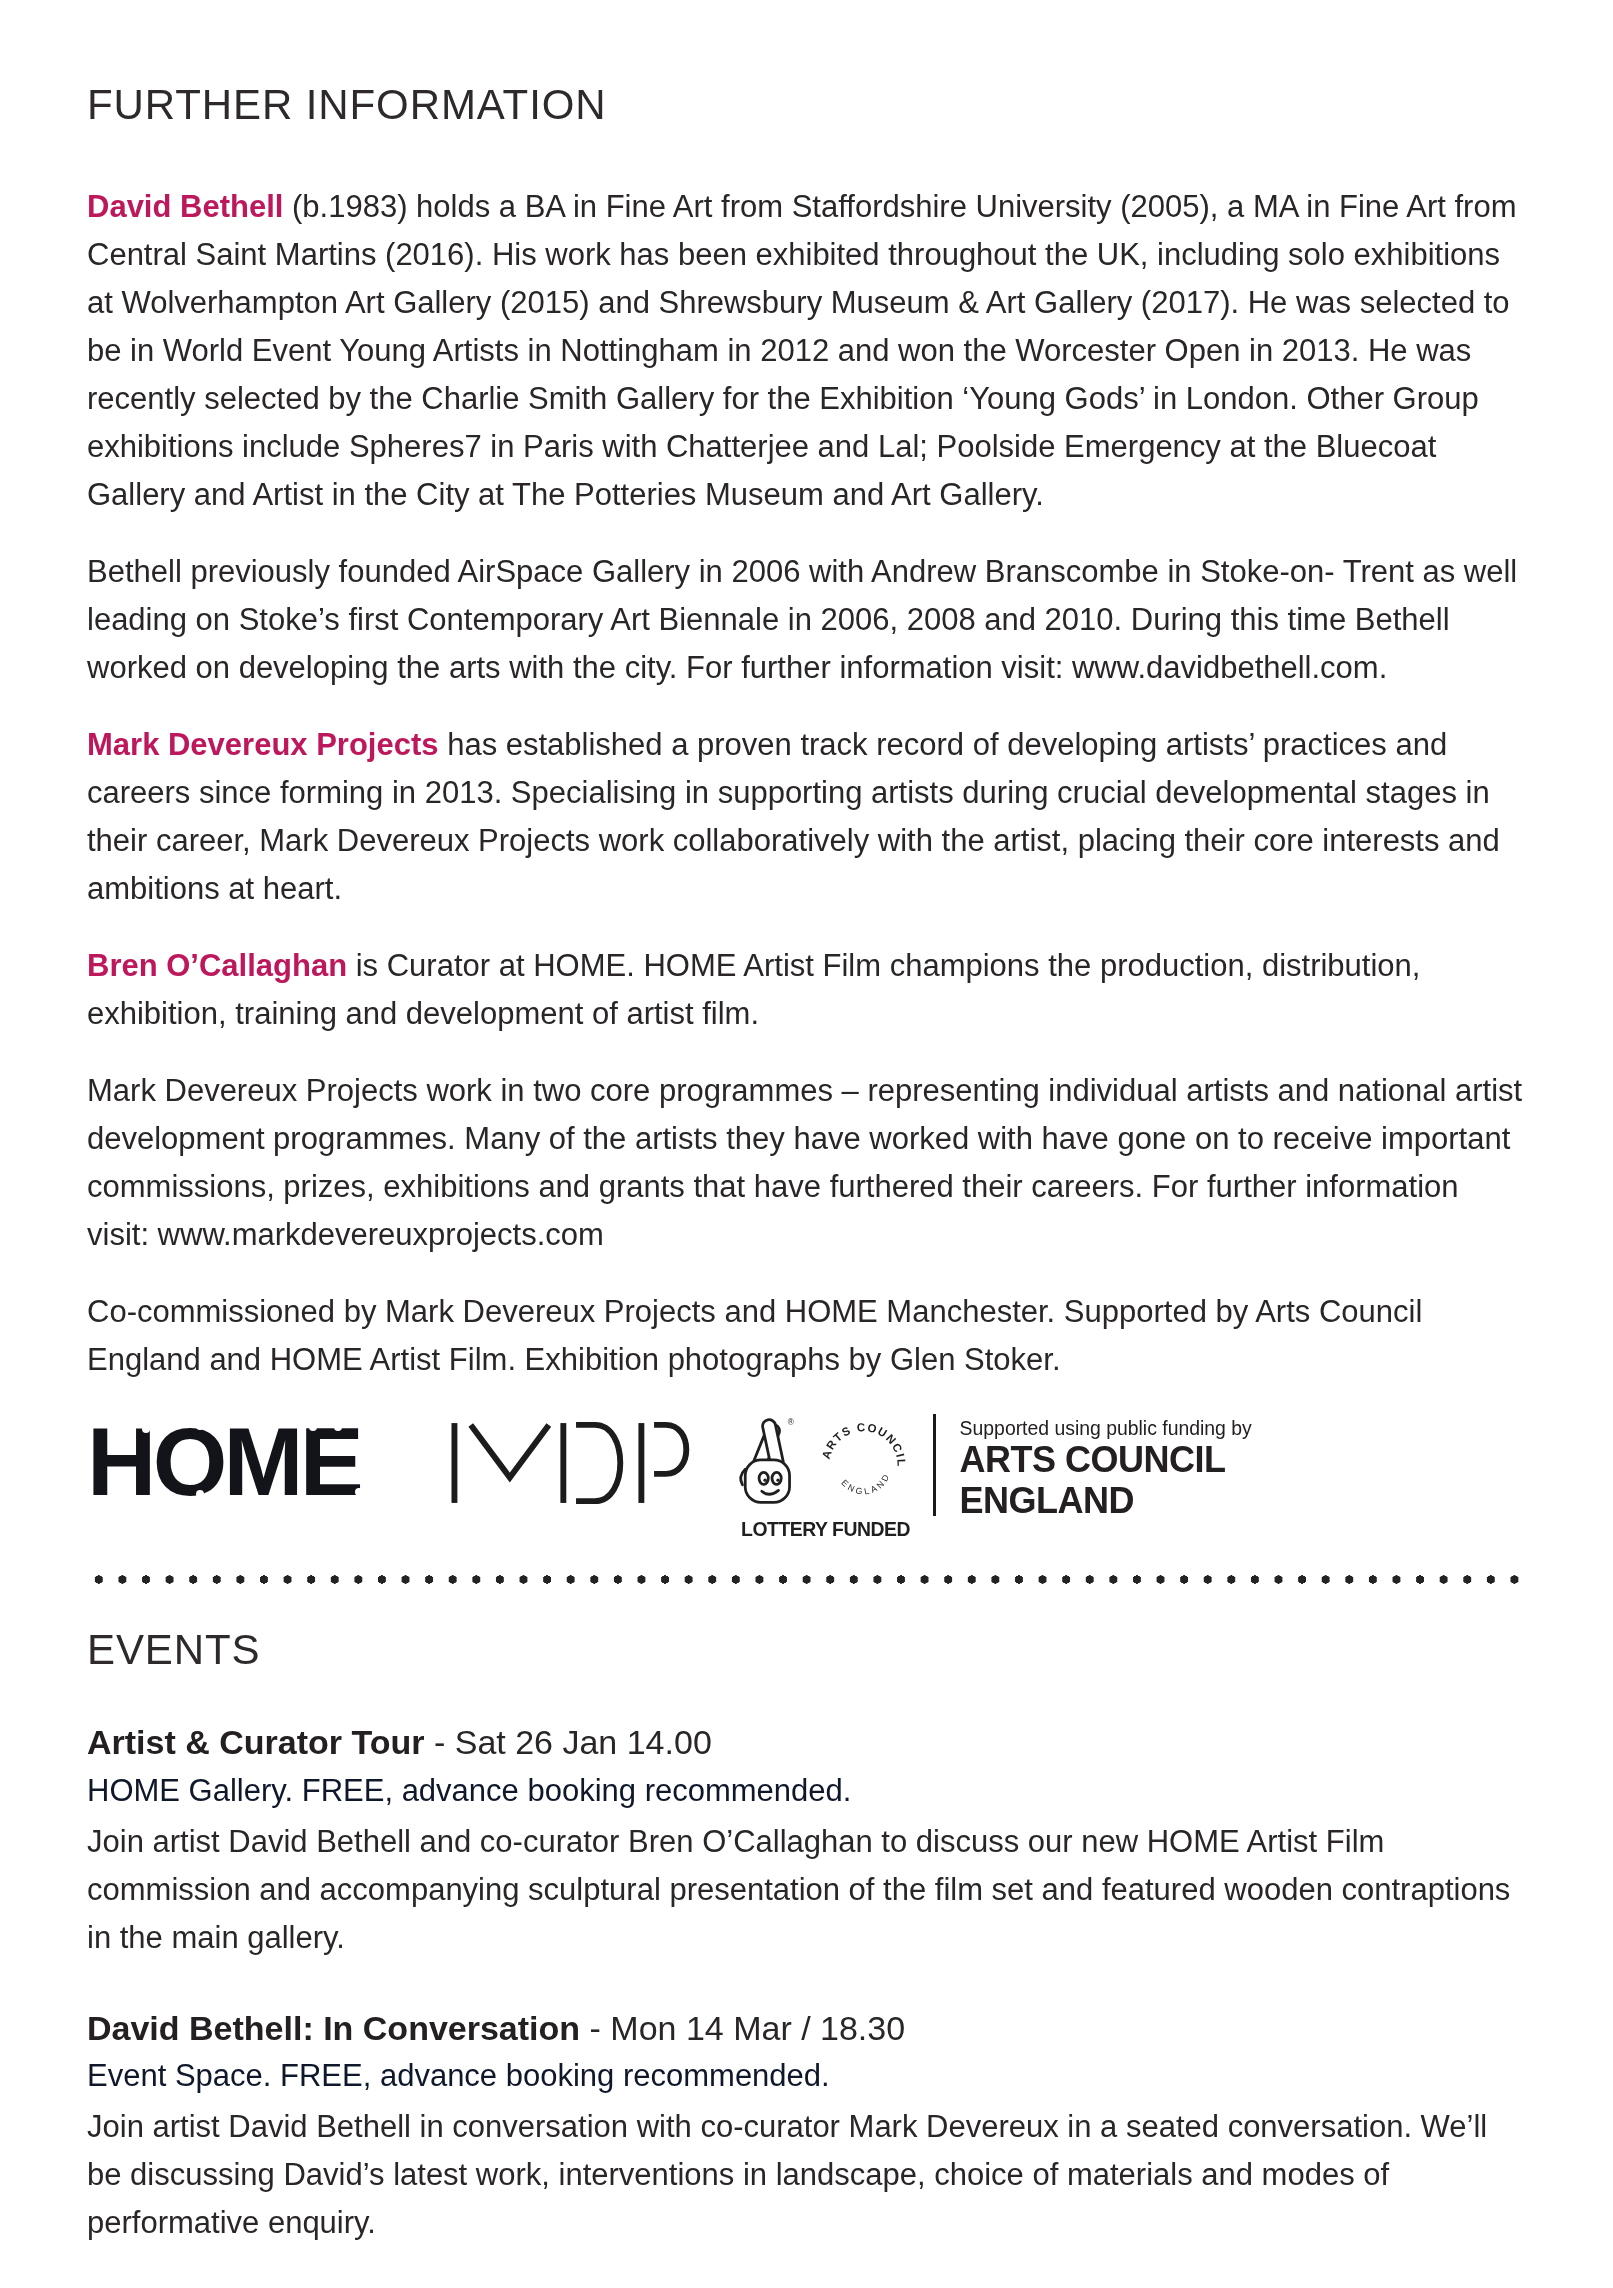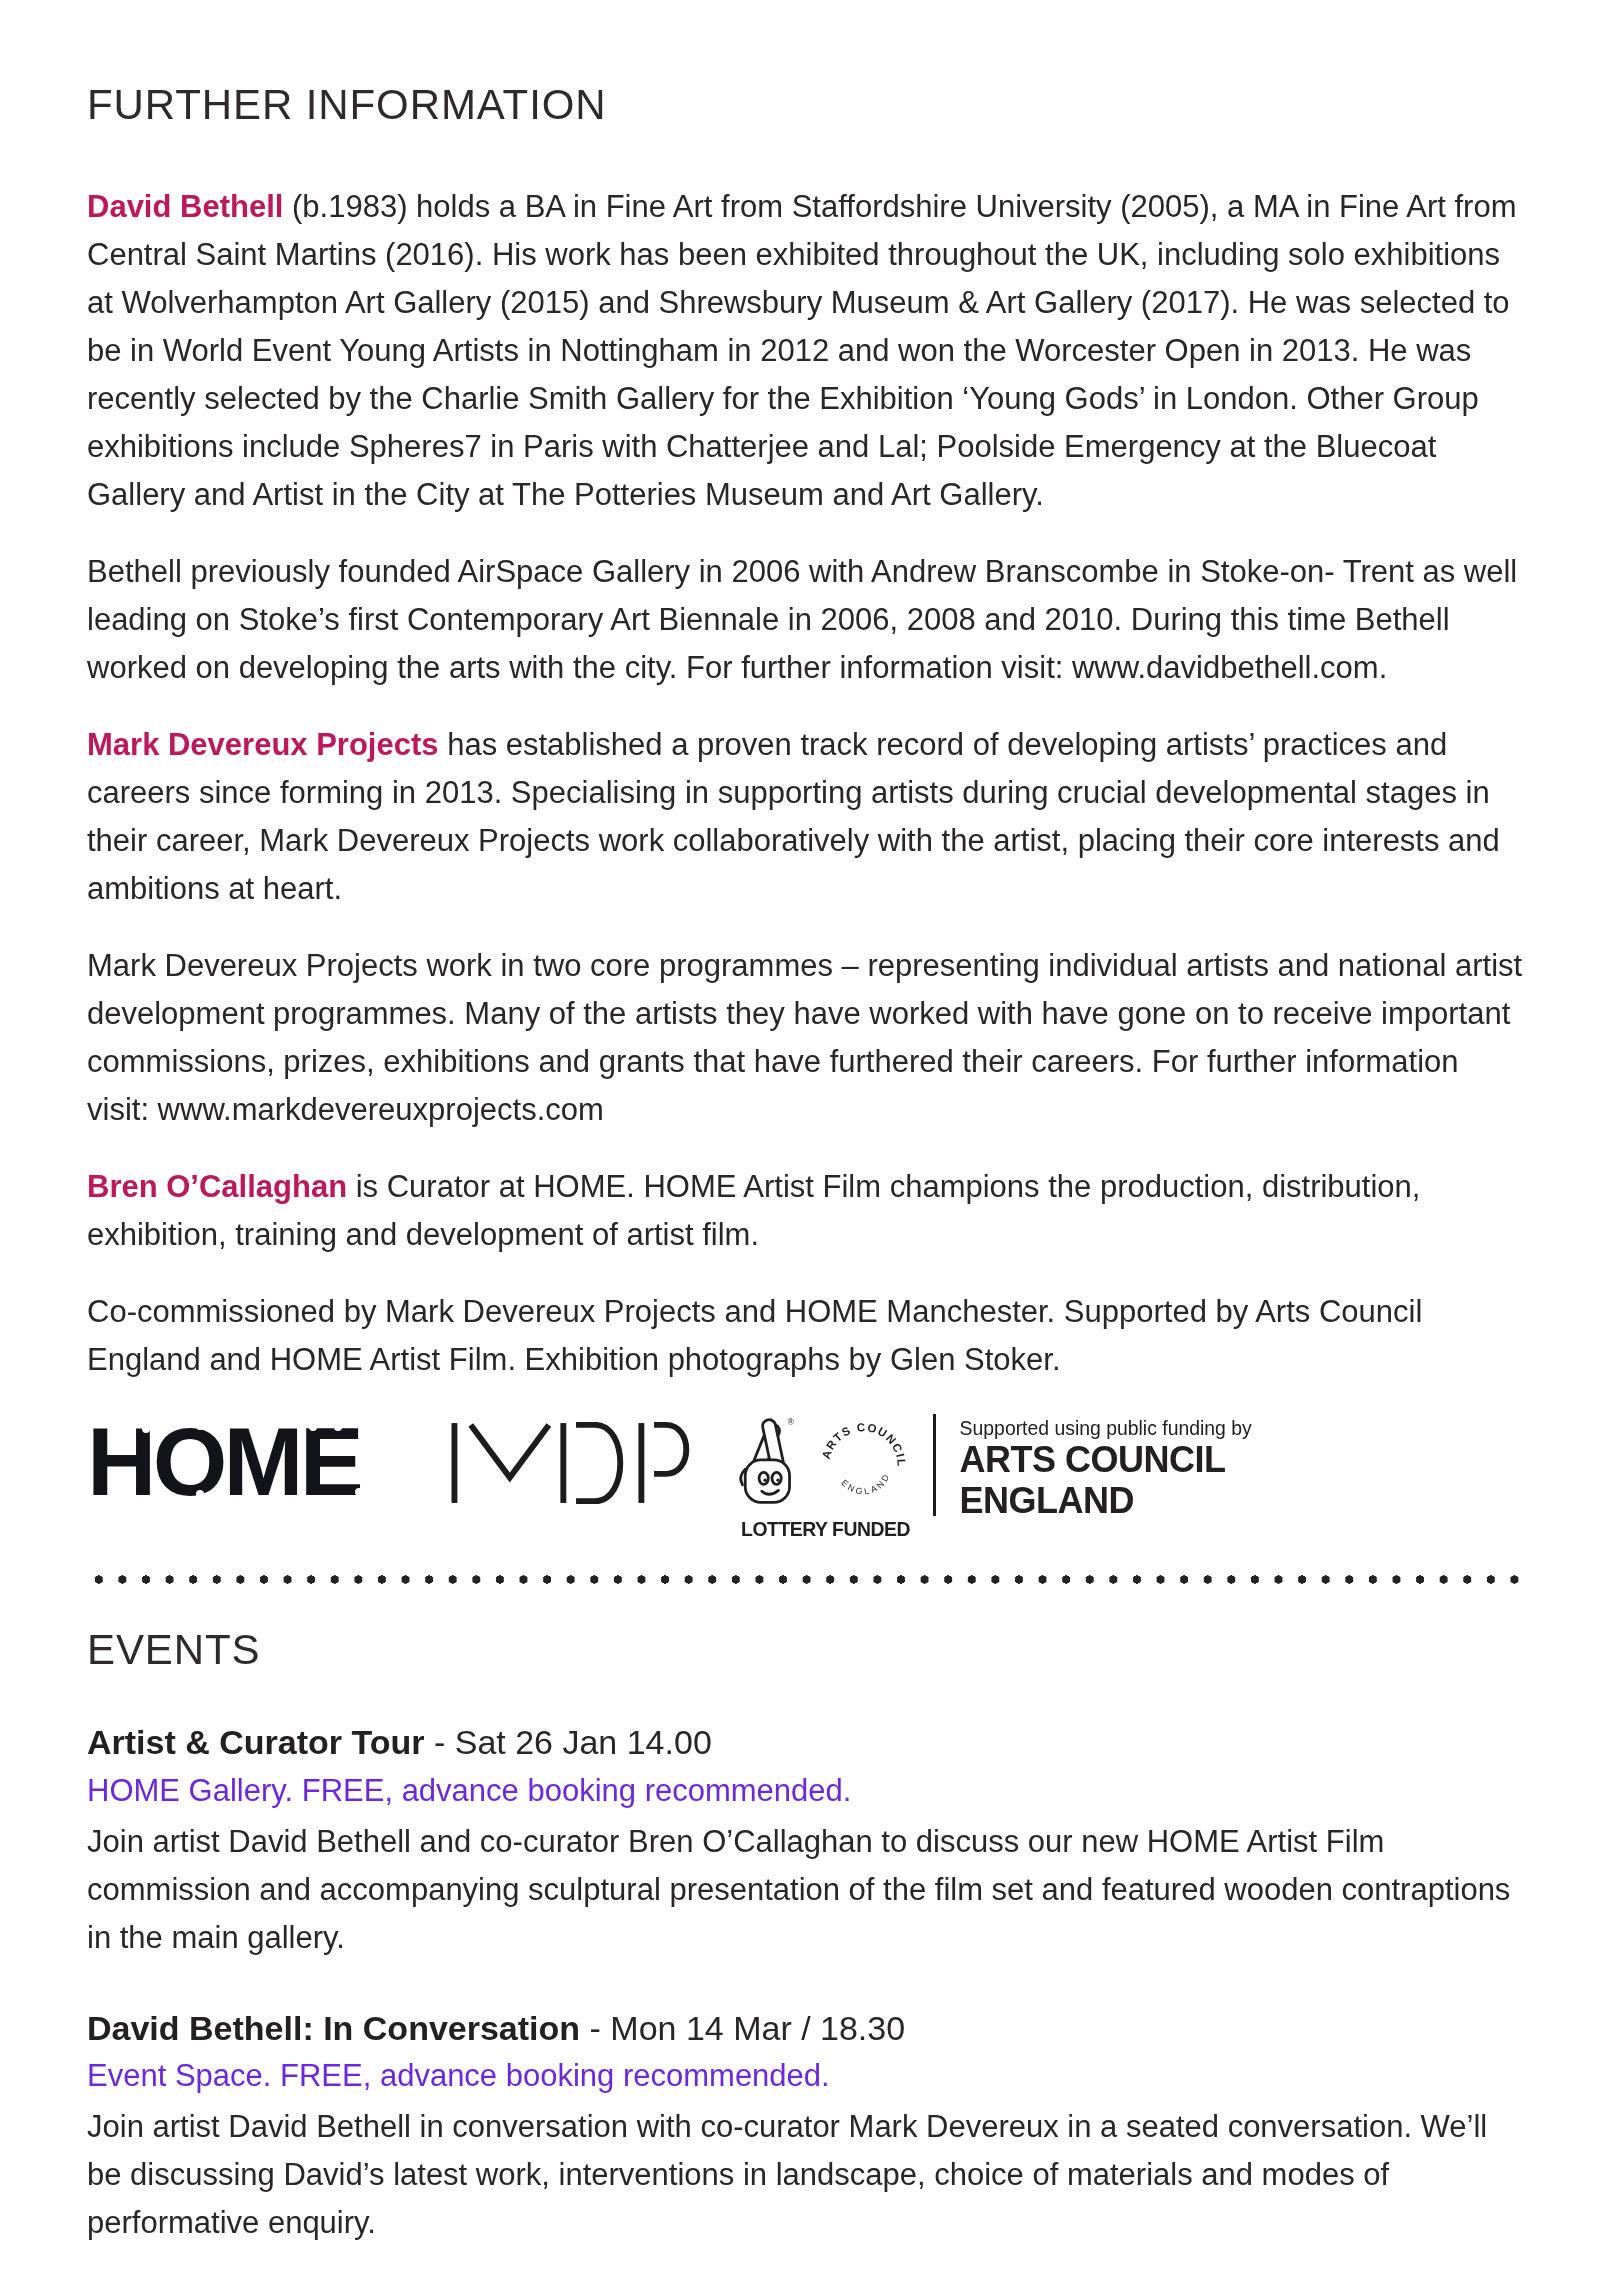--- a/index.html
+++ b/index.html
@@ -115,21 +115,21 @@
     line-height: 44px;
     font-weight: 700;
     color: #242021;
   }
   .event-title .title-suffix { font-weight: 300; color: #2a2627; }
   p.event-venue {
     margin: 4.6px 0 0 0;
     font-size: 31px;
     line-height: 44px;
     font-weight: 300;
-    color: #6d28d9;
+    color: #0f172a;
   }
   p.event-desc {
     margin: 5px 0 0 0;
     font-size: 31px;
     line-height: 48px;
     font-weight: 300;
     color: #2a2627;
   }
 </style>
 </head>
@@ -138,23 +138,23 @@
 <div class="page">
 
   <h1 class="section-heading">FURTHER INFORMATION</h1>
 
   <p class="body-para first"><strong>David Bethell</strong><span> (b.1983) holds a BA in Fine Art from Staffordshire University (2005), a MA in Fine Art from Central Saint Martins (2016). His work has been exhibited throughout the UK, including solo exhibitions at Wolverhampton Art Gallery (2015) and Shrewsbury Museum &amp; Art Gallery (2017). He was selected to be in World Event Young Artists in Nottingham in 2012 and won the Worcester Open in 2013. He was recently selected by the Charlie Smith Gallery for the Exhibition ‘Young Gods’ in London. Other Group exhibitions include Spheres7 in Paris with Chatterjee and Lal; Poolside Emergency at the Bluecoat Gallery and Artist in the City at The Potteries Museum and Art Gallery.</span></p>
 
   <p class="body-para"><strong></strong><span>Bethell previously founded AirSpace Gallery in 2006 with Andrew Branscombe in Stoke-on- Trent as well leading on Stoke’s first Contemporary Art Biennale in 2006, 2008 and 2010. During this time Bethell worked on developing the arts with the city. For further information visit: www.davidbethell.com.</span></p>
 
   <p class="body-para"><strong>Mark Devereux Projects</strong><span> has established a proven track record of developing artists’ practices and careers since forming in 2013. Specialising in supporting artists during crucial developmental stages in their career, Mark Devereux Projects work collaboratively with the artist, placing their core interests and ambitions at heart.</span></p>
 
+  <p class="body-para"><strong>Bren O’Callaghan</strong><span> is Curator at HOME. HOME Artist Film champions the production, distribution, exhibition, training and development of artist film.</span></p>
+
   <p class="body-para"><strong></strong><span>Mark Devereux Projects work in two core programmes – representing individual artists and national artist development programmes. Many of the artists they have worked with have gone on to receive important commissions, prizes, exhibitions and grants that have furthered their careers. For further information visit: www.markdevereuxprojects.com</span></p>
-
-  <p class="body-para"><strong>Bren O’Callaghan</strong><span> is Curator at HOME. HOME Artist Film champions the production, distribution, exhibition, training and development of artist film.</span></p>
 
   <p class="body-para"><strong></strong><span>Co-commissioned by Mark Devereux Projects and HOME Manchester. Supported by Arts Council England and HOME Artist Film. Exhibition photographs by Glen Stoker.</span></p>
 
   <div class="logo-row">
 
     <div class="home-logo">
       <span class="home-text">HOME</span>
       <span class="home-dot"></span>
       <span class="home-dot"></span>
       <span class="home-dot"></span>

